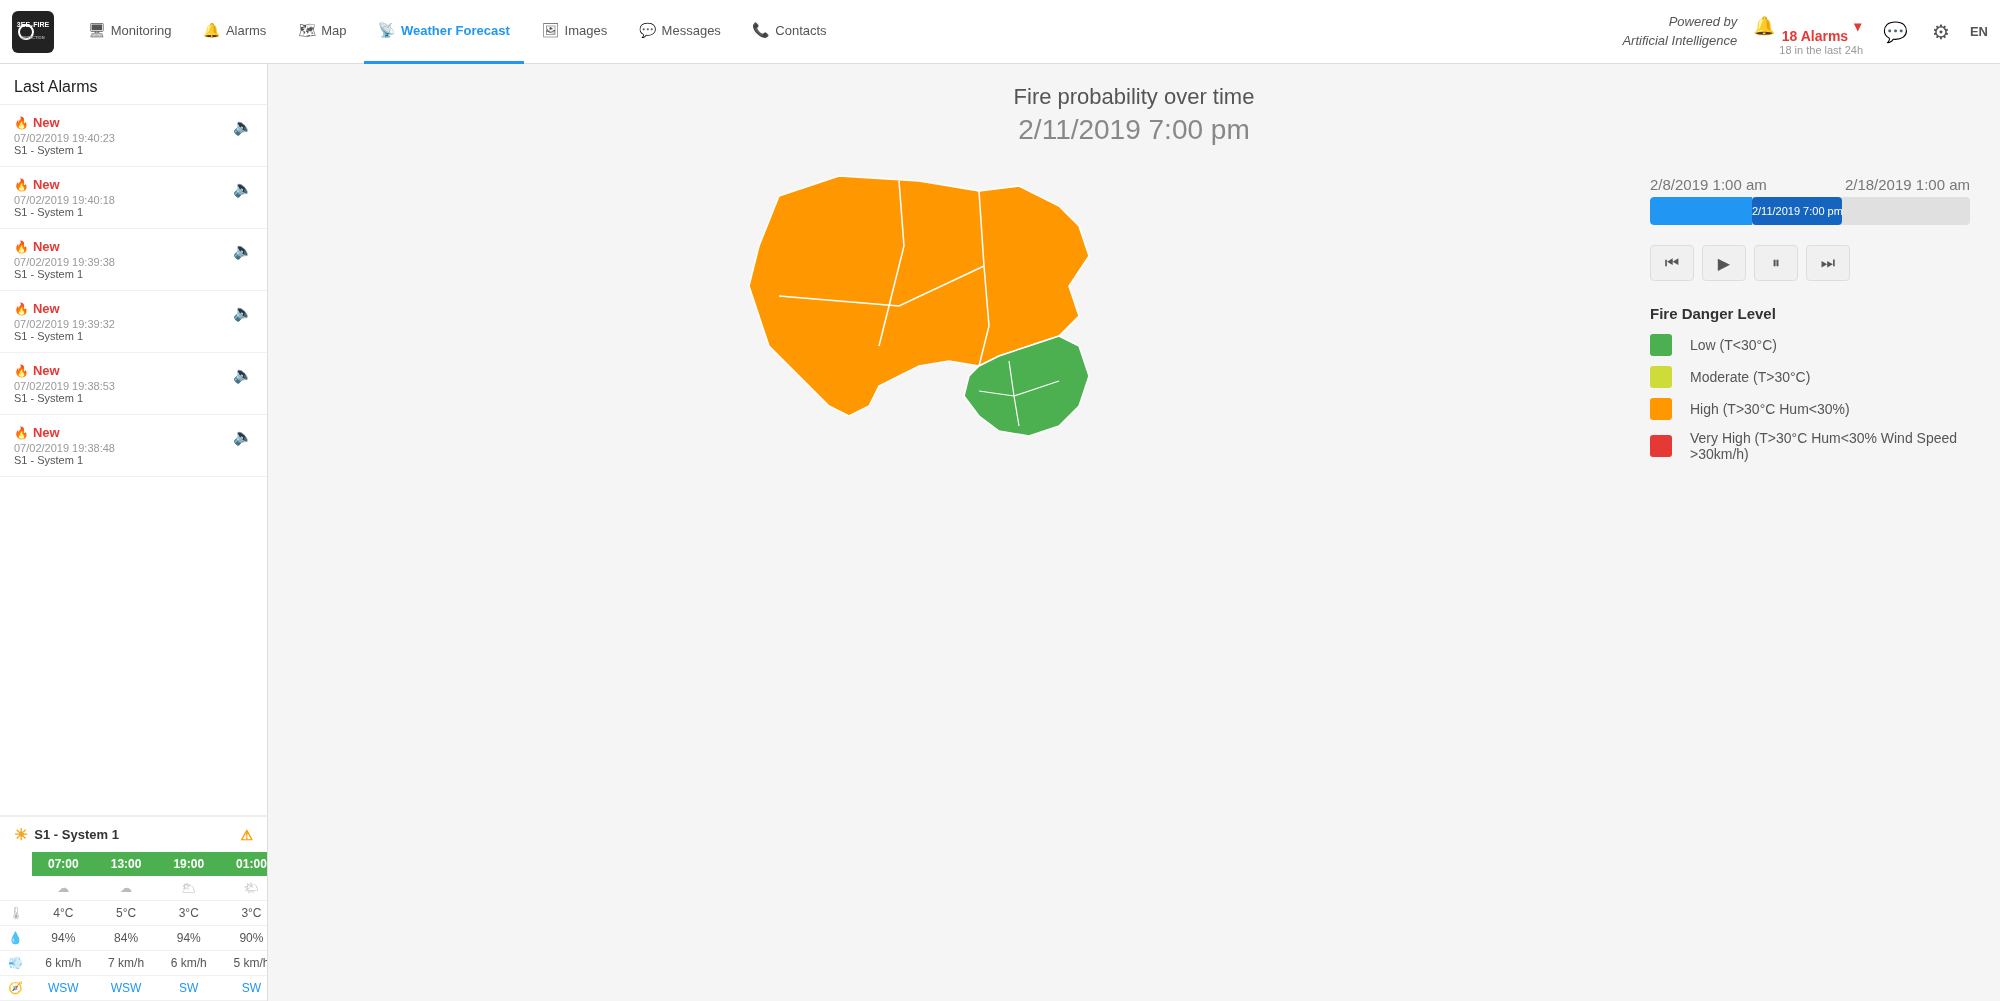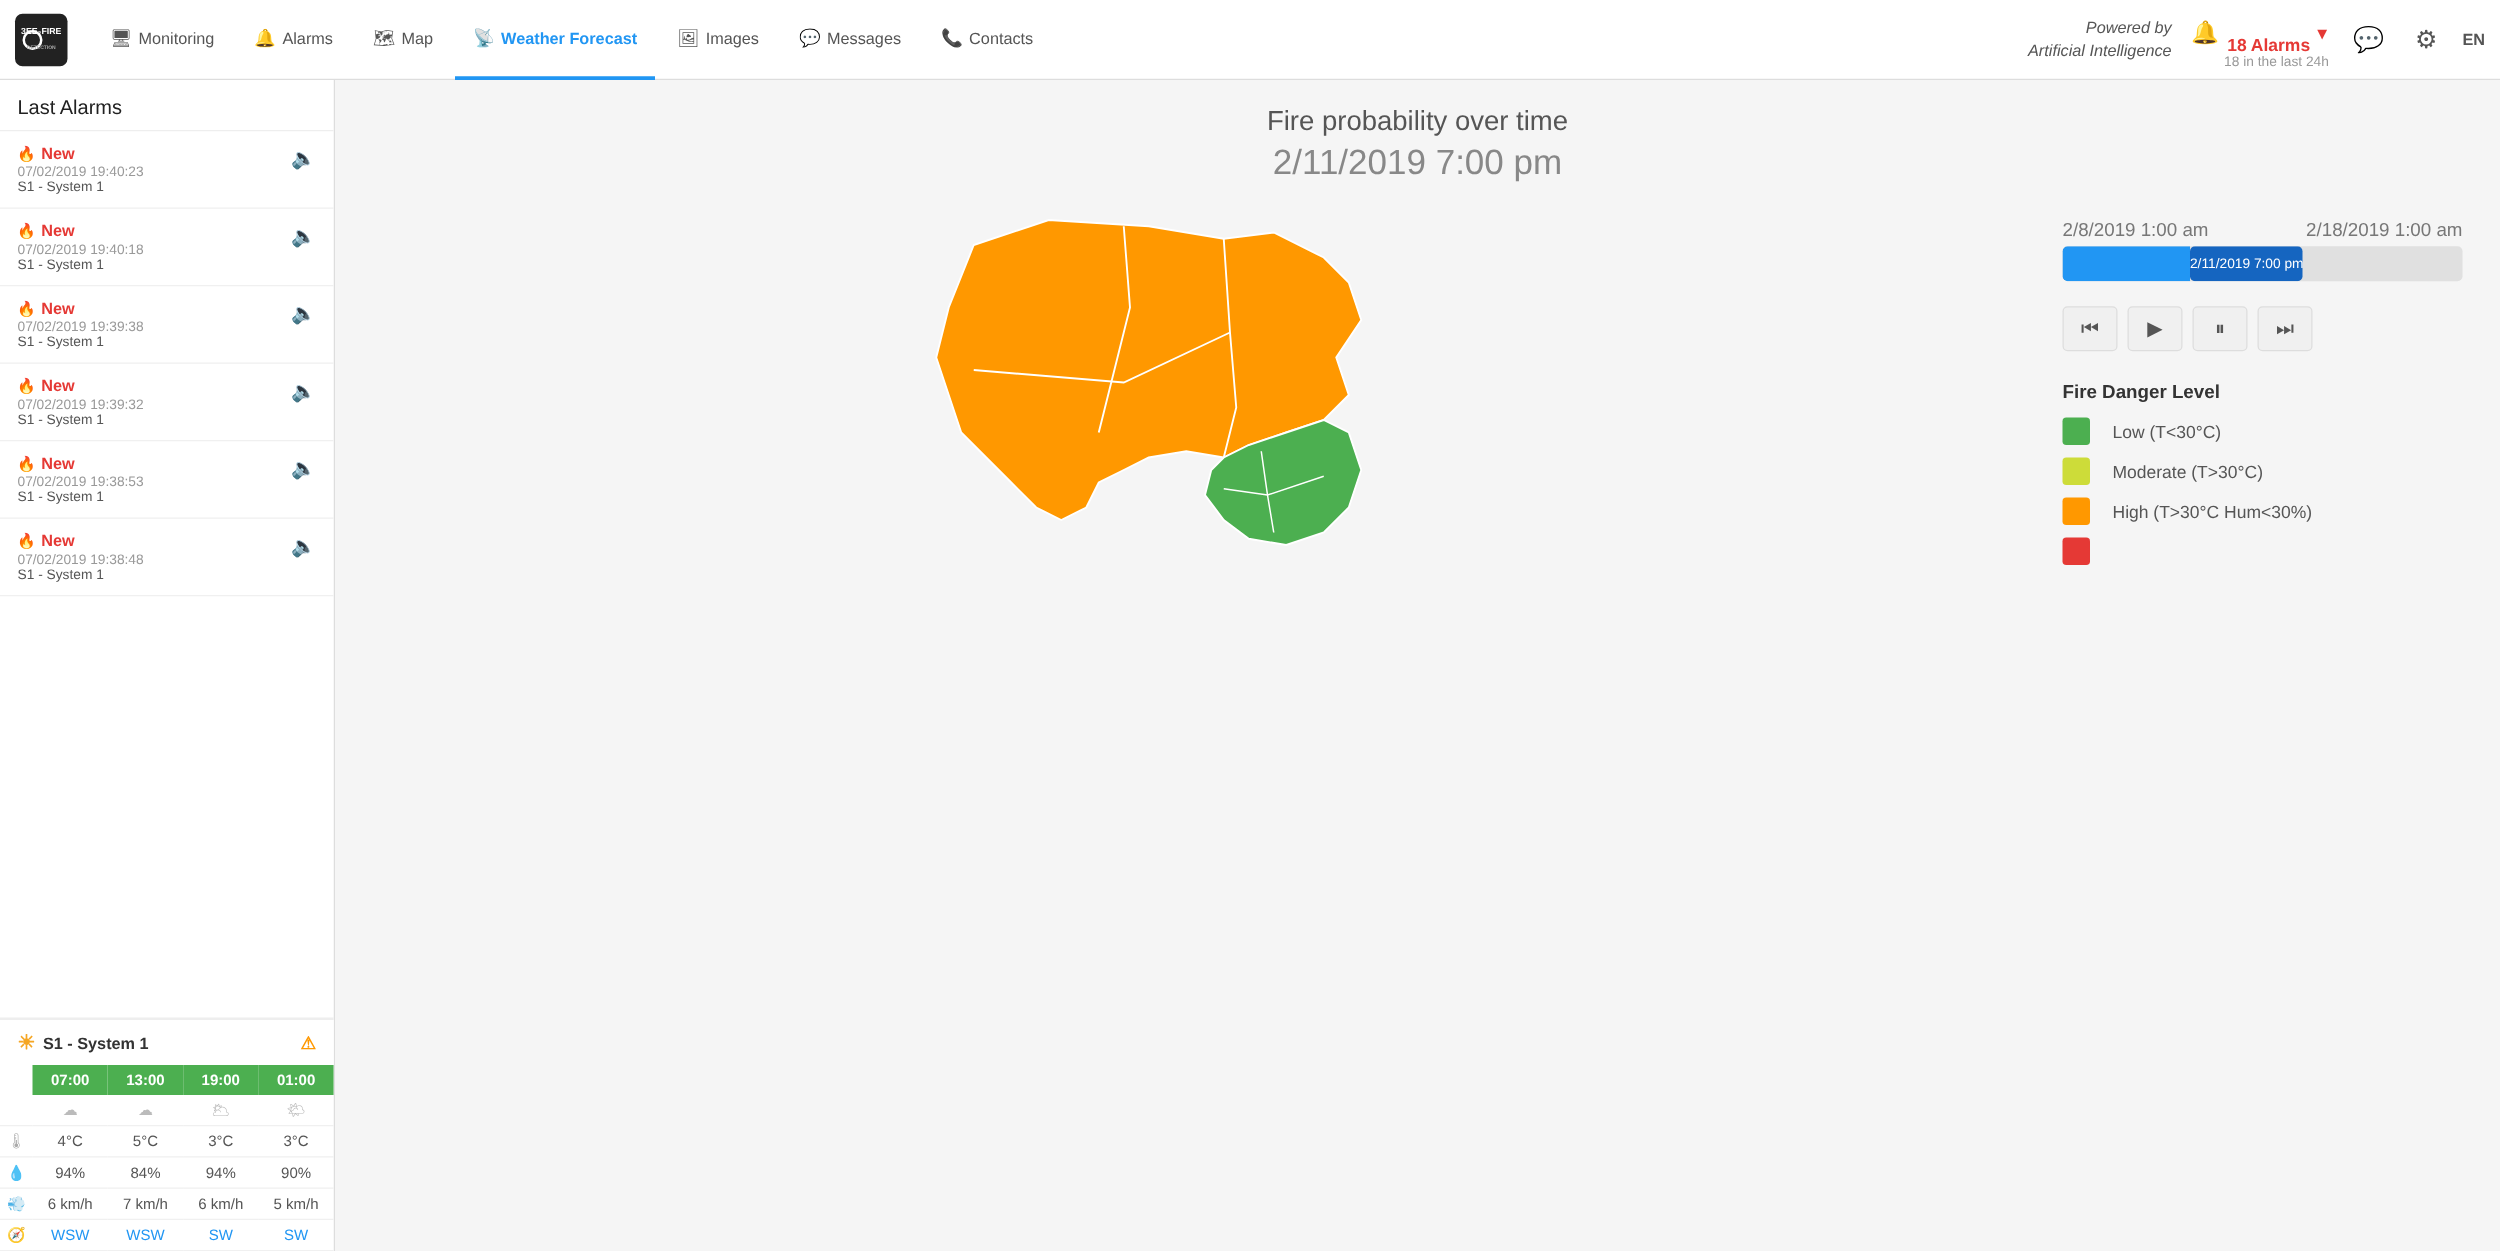--- a/index.html
+++ b/index.html
@@ -89,21 +89,21 @@
     .system-title {
       display: flex; align-items: center; gap: 6px;
       padding: 8px 14px;
       font-weight: bold; font-size: 13px; color: #333;
       background: #fff;
     }
     .sun-icon { color: #f5a623; font-size: 16px; }
     .weather-table { width: 100%; border-collapse: collapse; }
     .weather-table th {
       background: #4caf50; color: #fff;
-      padding: 5px 4px; text-align: center; font-size: 12px;
+      padding: 5px 16px; text-align: center; font-size: 12px;
     }
     .weather-table td {
       padding: 5px 4px; text-align: center; font-size: 12px;
       border-bottom: 1px solid #f0f0f0;
     }
     .weather-icon-cell { font-size: 18px; color: #bbb; }
     .temp-val { color: #555; }
     .hum-val { color: #555; }
     .wind-val { color: #555; }
     .wind-dir { color: #2196f3; font-size: 11px; }
@@ -458,20 +458,21 @@
                 <div class="legend-row">
                   <div class="legend-swatch" style="background:#cddc39;"></div>
                   <span>Moderate (T&gt;30°C)</span>
                 </div>
                 <div class="legend-row">
                   <div class="legend-swatch" style="background:#ff9800;"></div>
                   <span>High (T&gt;30°C Hum&lt;30%)</span>
                 </div>
                 <div class="legend-row">
                   <div class="legend-swatch" style="background:#e53935;"></div>
+                  <span>Very High (T&gt;30°C Hum&lt;30% Wind Speed &gt;30km/h)</span>
                 </div>
               </div>
           </div>
         </div>
       </div>
     </div>
   </main>
 </div>
 
 </body></html>

